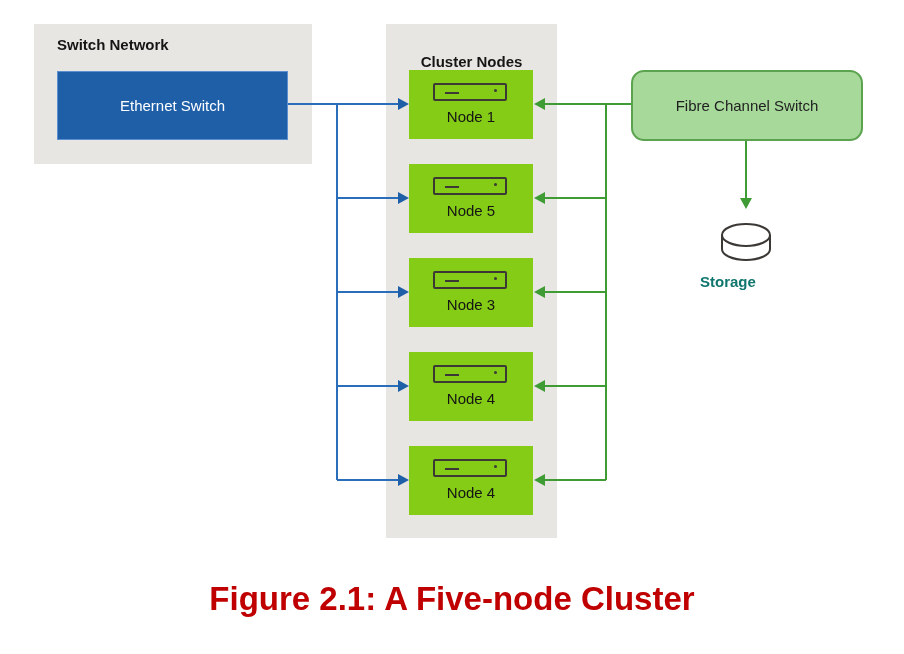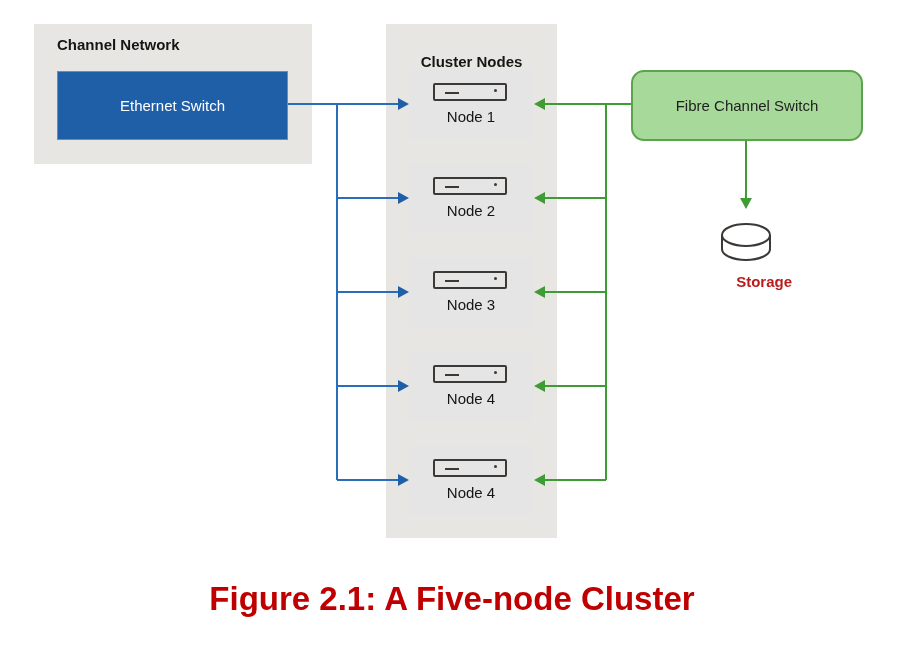--- a/index.html
+++ b/index.html
@@ -4,56 +4,56 @@
 <style>
   html, body { margin: 0; padding: 0; background: #ffffff; }
   body { width: 904px; height: 654px; position: relative; overflow: hidden;
          font-family: "Liberation Sans", "DejaVu Sans", sans-serif; }
   .panel { position: absolute; background: #e8e6e3; }
   .panel-title { position: absolute; font-weight: bold; font-size: 15px; color: #151515; }
   .switch { position: absolute; display: flex; align-items: center; justify-content: center;
             font-size: 15px; font-weight: normal; box-sizing: border-box; }
   .eth { background: #1f5fa8; color: #ffffff; border: 1px solid #5b8fd0; }
   .fc { background: #a6d99a; color: #1f1f1f; border: 2px solid #5ba34f; }
-  .node { position: absolute; left: 409px; width: 124px; height: 69px; background: #e5e5e5; }
+  .node { position: absolute; left: 409px; width: 124px; height: 69px; background: #84cc16; }
   .node .server { position: absolute; left: 24px; top: 13px; width: 74px; height: 18px;
                   border: 2px solid #3c3836; border-radius: 2px; box-sizing: border-box; }
   .node .server .bar { position: absolute; left: 10px; top: 7px; width: 14px; height: 2px; background: #3c3836; }
   .node .server .dot { position: absolute; right: 8px; top: 4px; width: 3px; height: 3px; background: #3c3836; border-radius: 50%; }
   .node .label { position: absolute; left: 0; right: 0; top: 38px; text-align: center;
                  font-size: 15px; color: #151515; }
   svg.links { position: absolute; left: 0; top: 0; }
-  .storage-label { position: absolute; left: 700px; width: 92px; top: 273px; text-align: right;
-                   font-size: 15px; font-weight: bold; color: #b91c1c; }
+  .storage-label { position: absolute; left: 700px; width: 92px; top: 273px; text-align: left;
+                   font-size: 15px; font-weight: bold; color: #0f766e; }
   .caption { position: absolute; left: 0; right: 0; top: 580px; text-align: center;
              font-size: 33px; font-weight: bold; color: #c00000; }
 </style>
 </head>
 <body>
 
 <div class="panel" style="left:34px; top:24px; width:278px; height:140px;"></div>
-<div class="panel-title" style="left:57px; top:36px;">Channel Network</div>
+<div class="panel-title" style="left:57px; top:36px;">Switch Network</div>
 <div class="switch eth" style="left:57px; top:71px; width:231px; height:69px;">Ethernet Switch</div>
 
 <div class="panel" style="left:386px; top:24px; width:171px; height:514px;"></div>
 <div class="panel-title" style="left:386px; width:171px; text-align:center; top:36px;margin-top:17px;">Cluster Nodes</div>
 
 <div class="node" style="top:70px;">
   <div class="server">
       <div class="bar"></div>
       <div class="dot"></div>
     </div>
   <div class="label">Node 1</div>
 </div>
 <div class="node" style="top:164px;">
   <div class="server">
       <div class="bar"></div>
       <div class="dot"></div>
     </div>
-  <div class="label">Node 2</div>
+  <div class="label">Node 5</div>
 </div>
 <div class="node" style="top:258px;">
   <div class="server">
       <div class="bar"></div>
       <div class="dot"></div>
     </div>
   <div class="label">Node 3</div>
 </div>
 <div class="node" style="top:352px;">
   <div class="server">

